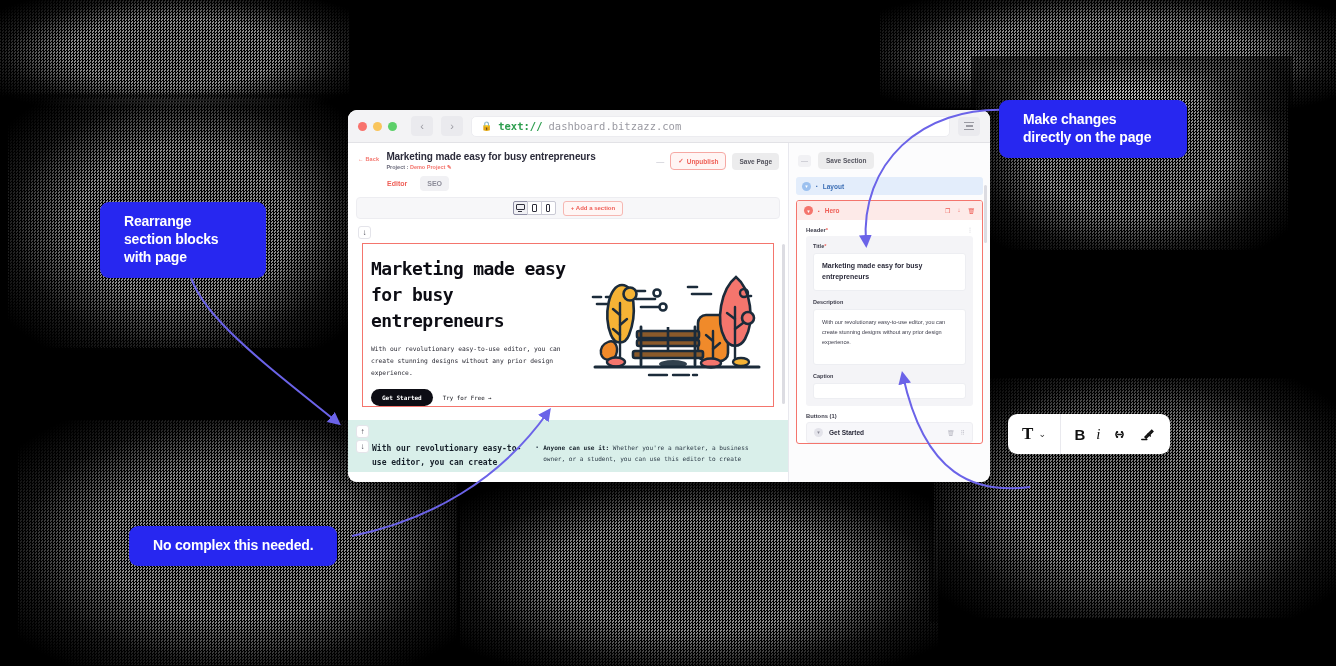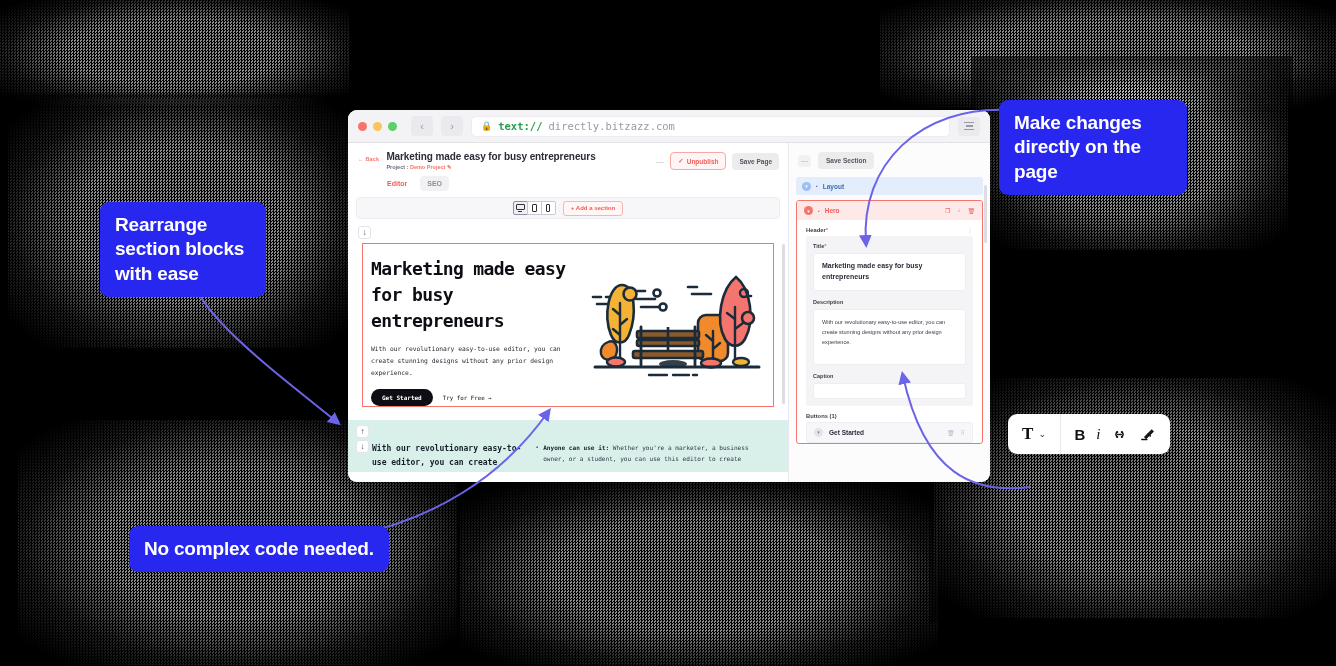--- a/index.html
+++ b/index.html
@@ -233,22 +233,22 @@
   .btn-row .round-toggle { background: #e3e3ea; color: #8a8a97; }
   .btn-row .lbl { font-size: 6.5px; font-weight: bold; color: #2b2b3a; flex: 1; }
   .rp-scroll {
     position: absolute; right: 3px; top: 42px; width: 3px; height: 58px;
     background: #dcdce2; border-radius: 2px;
   }
 
   
   .callout {
     position: absolute; background: #2727f0; color: #fff;
-    border-radius: 9px; font-weight: bold; font-size: 19px;
-    line-height: 1.28; padding: 11px 15px; letter-spacing: -.2px;
+    border-radius: 9px; font-weight: bold; font-size: 14px;
+    line-height: 1.28; padding: 11px 24px; letter-spacing: -.2px;
   }
   #callout-rearrange { left: 100px; top: 202px; width: 166px; }
   #callout-nocode   { left: 129px; top: 526px; }
   #callout-make     { left: 999px; top: 100px; width: 188px; }
   #callout-familiar { left: 1034px; top: 470px; width: 202px; }
 
   
   #editor-widget {
     position: absolute; left: 1008px; top: 414px;
     width: 162px; height: 40px; background: #fff;
@@ -284,21 +284,21 @@
       <div class="dots">
         <span class="dot r"></span>
         <span class="dot y"></span>
         <span class="dot g"></span>
       </div>
       <div class="navbtn">‹</div>
       <div class="navbtn">›</div>
       <div class="urlbar">
         <span class="lock">🔒</span>
         <span class="url-scheme">text://</span>
-          <span class="url-host">directly.bitzazz.com</span>
+          <span class="url-host">dashboard.bitzazz.com</span>
       </div>
       <div class="menu-btn">
           <i></i>
           <i></i>
           <i></i>
         </div>
     </div>
 
     <div class="app">
 
@@ -506,22 +506,22 @@
       <marker id="ah" markerWidth="7" markerHeight="7" refX="4" refY="3.2" orient="auto">
         <path d="M0,0 L6.5,3.2 L0,6.4 z" fill="#6b63e8"></path>
       </marker>
     </defs>
     <path d="M189 253 C178 300 260 360 337 422" stroke="#6b63e8" stroke-width="2" fill="none" marker-end="url(#ah)"></path>
     <path d="M352 536 C430 520 500 480 548 412" stroke="#6b63e8" stroke-width="2" fill="none" marker-end="url(#ah)"></path>
     <path d="M1010 110 C920 105 860 165 866 243" stroke="#6b63e8" stroke-width="2" fill="none" marker-end="url(#ah)"></path>
     <path d="M1030 487 C975 494 925 476 903 376" stroke="#6b63e8" stroke-width="2" fill="none" marker-end="url(#ah)"></path>
   </svg>
 
-  <div class="callout" id="callout-rearrange">Rearrange section blocks with ease</div>
-  <div class="callout" id="callout-nocode">No complex code needed.</div>
+  <div class="callout" id="callout-rearrange">Rearrange section blocks with page</div>
+  <div class="callout" id="callout-nocode">No complex this needed.</div>
   <div class="callout" id="callout-make">Make changes directly on the page</div>
 
   <div id="editor-widget">
     <div class="ew-left">
       <span class="ew-T">T</span>
       <span class="ew-chev">⌄</span>
     </div>
     <div class="ew-right">
       <span class="ew-b">B</span>
       <span class="ew-i">i</span>

